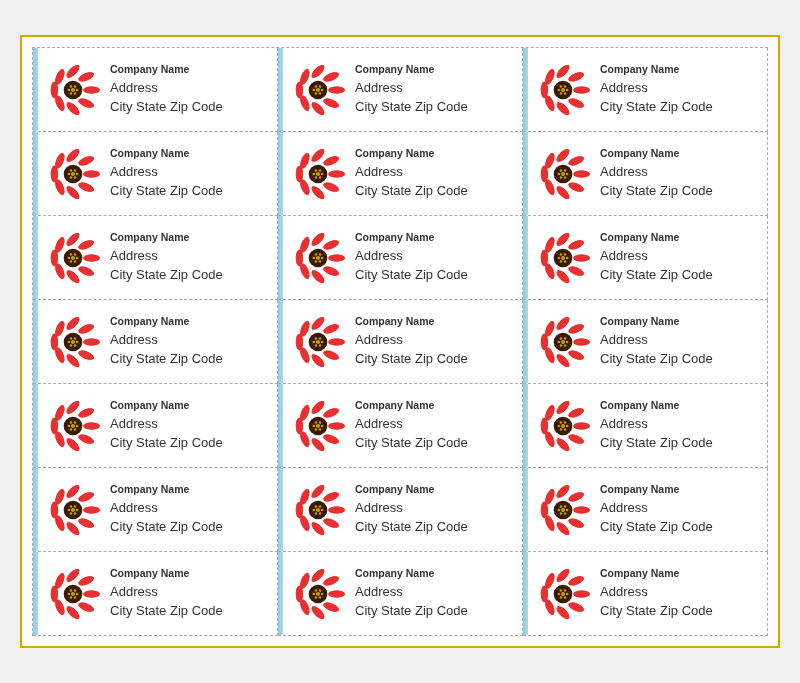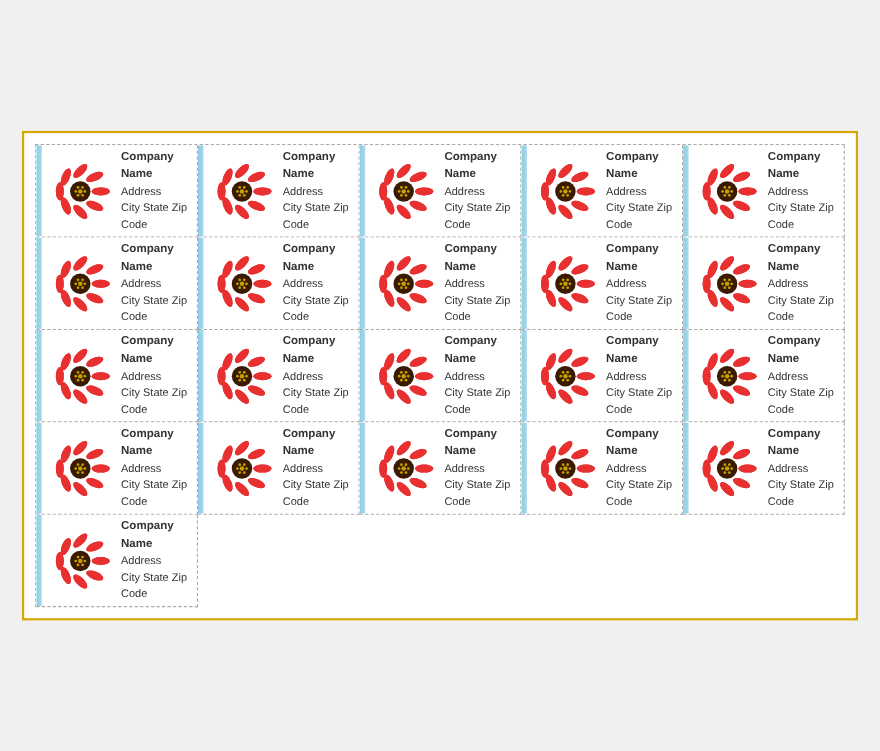--- a/index.html
+++ b/index.html
@@ -20,21 +20,21 @@
 
     .page {
       background-color: #ffffff;
       border: 2px solid #d4a800;
       width: 760px;
       padding: 10px;
     }
 
     .label-grid {
       display: grid;
-      grid-template-columns: repeat(5, 1fr);
+      grid-template-columns: repeat(3, 1fr);
       gap: 0;
       border-left: 1px dashed #aaa;
       border-top: 1px dashed #aaa;
     }
 
     .label-cell {
       border-right: 1px dashed #aaa;
       border-bottom: 1px dashed #aaa;
       height: 84px;
       display: flex;
@@ -66,21 +66,21 @@
       color: #333;
       line-height: 1.5;
     }
 
     .label-text .company-name {
       font-weight: bold;
       font-size: 10.5px;
     }
 
     .label-text .address-line {
-      font-size: 10px;
+      font-size: 13px;
     }
 
     
     .label-cell::before {
       content: '';
       display: block;
       width: 5px;
       height: 100%;
       background: linear-gradient(to right, #87ceeb, #add8e6);
       flex-shrink: 0;

